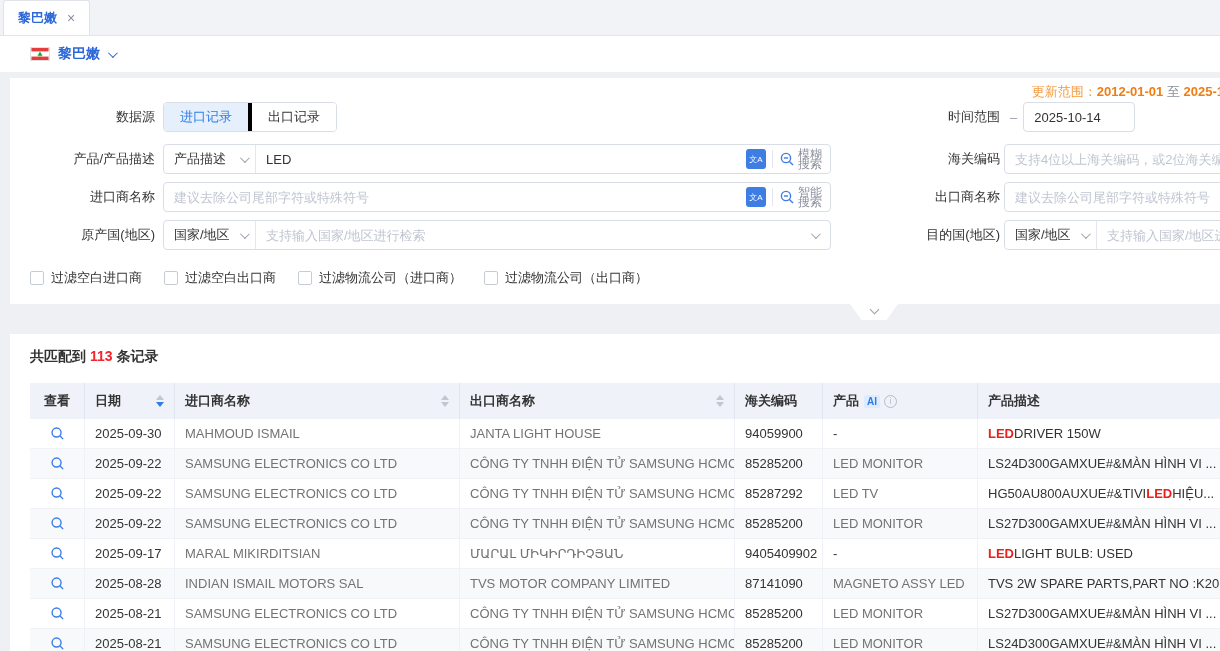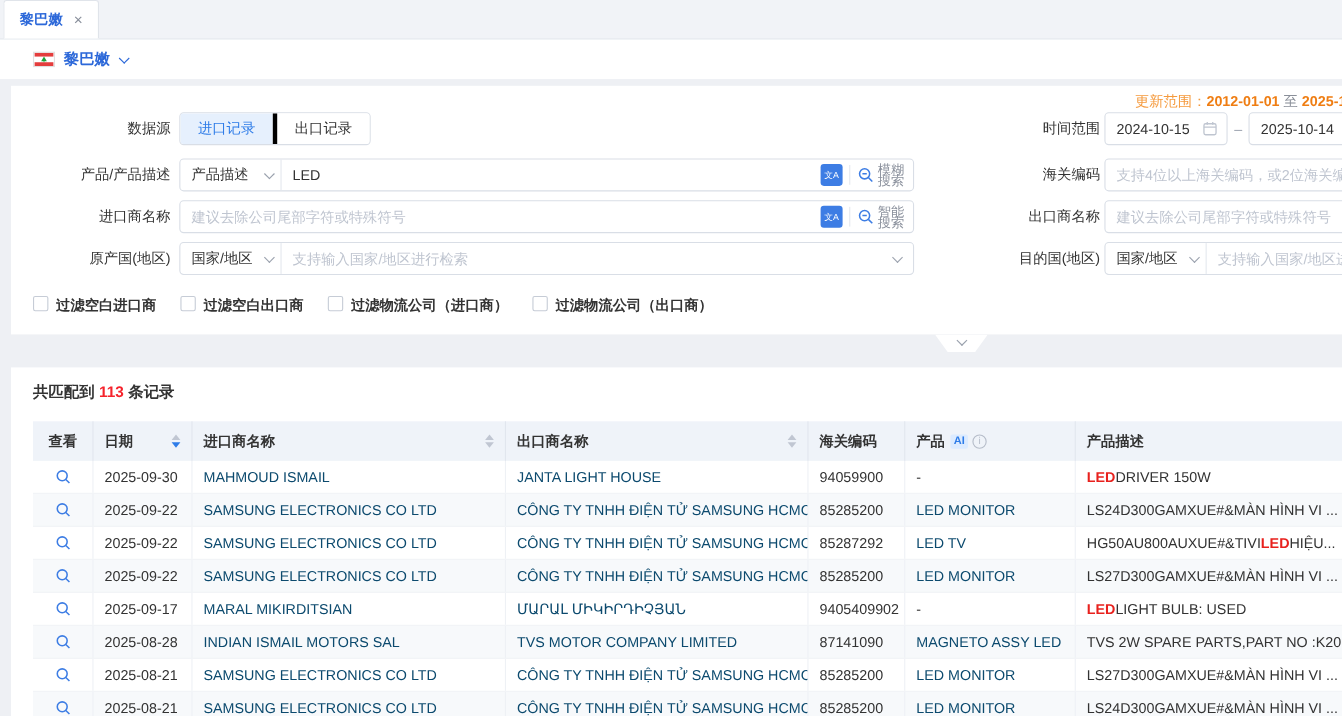--- a/index.html
+++ b/index.html
@@ -55,21 +55,21 @@
   .date-input { border:1px solid #d9dee6; border-radius:4px; height:30px; width:112px; display:flex; align-items:center;
     padding:0 8px 0 10px; justify-content:space-between; background:#fff; }
   .dash { margin:0 6px; color:#9aa1ad; }
   .rinput { border:1px solid #d9dee6; border-radius:4px; height:30px; width:290px; padding:0 10px; font-size:13px;
     outline:none; color:#333; font-family:inherit; }
   .rinput::placeholder { color:#bfc5d0; }
   .rctrl { display:flex; align-items:center; border:1px solid #d9dee6; border-radius:4px; height:30px; background:#fff; width:290px; }
   .rctrl .ctrl-select { width:92px; }
 
   .chk-row { display:flex; align-items:center; margin:18px 0 0 20px; gap:22px; height:20px; }
-  .chk-item { display:flex; align-items:flex-start; gap:7px; cursor:pointer;font-weight:bold; }
+  .chk-item { display:flex; align-items:center; gap:7px; cursor:pointer; }
   .chk-box { width:14px; height:14px; border:1px solid #c6ccd6; border-radius:2px; background:#fff; flex:none; }
 
   .collapse-tab { position:absolute; left:840px; bottom:-16px; width:48px; height:16px; background:#fff;
     clip-path:polygon(0 0,100% 0,76% 100%,24% 100%); display:flex; align-items:flex-start; justify-content:center; cursor:pointer; }
   .collapse-tab .chev-gray { transform:rotate(45deg) translateY(0px); margin-top:2px; }
 
   
   .results-panel { background:#fff; margin:30px 0 0 10px; width:1260px; height:400px; padding:14px 0 0 20px; }
   .summary { font-weight:bold; font-size:14px; color:#333; }
   .summary .count { color:#f5232c; margin:0 4px; }
@@ -83,21 +83,21 @@
   .td { padding:0 10px; height:100%; display:flex; align-items:center; border-right:1px solid #eef1f5;
     white-space:nowrap; overflow:hidden; }
   .td:last-child { border-right:none; }
   .c0 { width:55px; justify-content:center; }
   .c1 { width:90px; }
   .c2 { width:285px; }
   .c3 { width:275px; }
   .c4 { width:88px; }
   .c5 { width:155px; }
   .c6 { width:340px; }
-  .link { color:#0c4a6e; cursor:pointer;text-align:center; }
+  .link { color:#737373; cursor:pointer;text-align:center; }
   .red { color:#e8211d; font-weight:bold; }
   .sorter { display:flex; flex-direction:column; gap:2px; margin-left:auto; padding-left:8px; cursor:pointer; }
   .caret-up { width:0; height:0; border-left:4px solid transparent; border-right:4px solid transparent; border-bottom:5px solid #c0c6d2; }
   .caret-down { width:0; height:0; border-left:4px solid transparent; border-right:4px solid transparent; border-top:5px solid #c0c6d2; }
   .caret-down.on { border-top-color:#2e7ce8; }
   .ai-badge { background:#dcebff; color:#2e7ce8; font-weight:bold; font-size:10px; border-radius:2px; padding:1px 3px; margin-left:5px; }
   .info-icon { width:13px; height:13px; border:1px solid #b5bcc9; border-radius:50%; color:#b5bcc9; font-size:9px;
     display:inline-flex; align-items:center; justify-content:center; margin-left:4px; font-style:normal; font-weight:normal; }
   .mag { flex:none; }
 </style>
@@ -133,29 +133,20 @@
   </div>
 
   <div class="frow">
     <div class="flabel">数据源</div>
     <div class="seg">
       <div class="seg-opt active">进口记录</div>
       <div class="seg-opt">出口记录</div>
     </div>
     <div class="fright">
       <div class="frlabel">时间范围</div>
-      <div class="date-input">
-        <span>2024-10-15</span>
-        <svg width="14" height="14" viewBox="0 0 14 14">
-          <rect x="1.5" y="2.5" width="11" height="10" rx="1.5" fill="none" stroke="#bfc5d0" stroke-width="1.2"></rect>
-          <line x1="1.5" y1="5.5" x2="12.5" y2="5.5" stroke="#bfc5d0" stroke-width="1.2"></line>
-          <line x1="4.5" y1="1" x2="4.5" y2="3.5" stroke="#bfc5d0" stroke-width="1.2"></line>
-          <line x1="9.5" y1="1" x2="9.5" y2="3.5" stroke="#bfc5d0" stroke-width="1.2"></line>
-        </svg>
-      </div>
       <span class="dash">–</span>
       <div class="date-input">
         <span>2025-10-14</span>
       </div>
     </div>
   </div>
 
   <div class="frow tight">
     <div class="flabel">产品/产品描述</div>
     <div class="ctrl">

